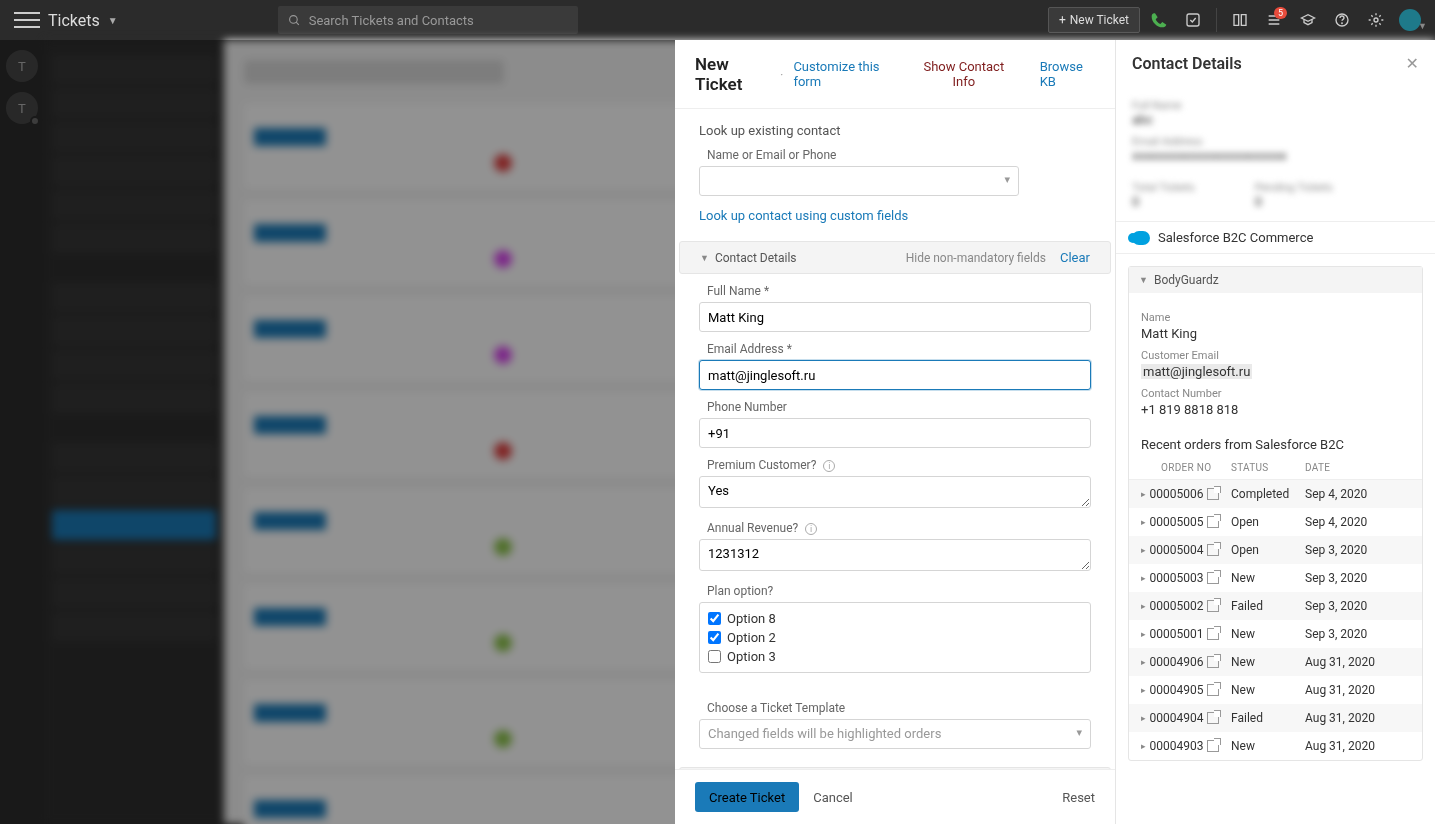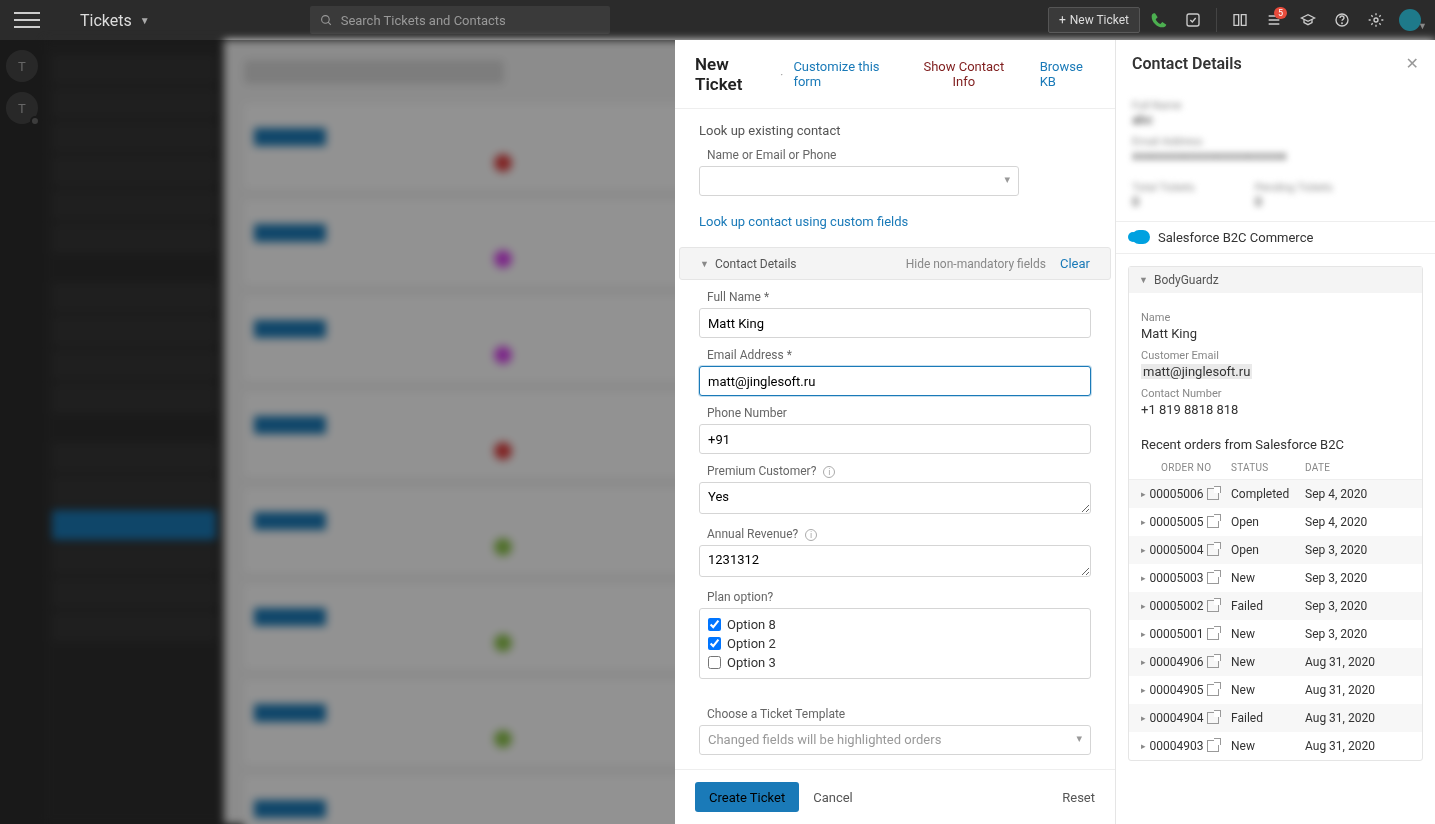--- a/index.html
+++ b/index.html
@@ -2,21 +2,21 @@
 <html><head>
 <meta charset="utf-8">
 <style>
   * { box-sizing: border-box; margin: 0; padding: 0; font-family: -apple-system, BlinkMacSystemFont, "Segoe UI", Roboto, Helvetica, Arial, sans-serif; }
   body { background: #2b2b2b; width: 1435px; height: 824px; overflow: hidden; position: relative; }
 
   
   .topbar { height: 40px; background: #2b2b2b; display: flex; align-items: center; color: #ddd; padding: 0 10px; font-size: 14px; }
   .topbar .menu-icon { width: 26px; height: 16px; margin: 0 8px 0 4px; display:flex; flex-direction:column; justify-content:space-between;}
   .topbar .menu-icon span{height:2px;background:#ccc; width:100%;}
-  .topbar .title { font-size: 16px; font-weight: 400; margin-right: 4px; margin-left: 32px;}
+  .topbar .title { font-size: 16px; font-weight: 400; margin-right: 4px;}
   .topbar .caret { font-size: 10px; color:#aaa; margin-left:4px;}
   .search-wrap { margin-left: 160px; display:flex; align-items:center; background:#3a3a3a; width: 300px; height:28px; border-radius:2px; padding:0 10px; color:#999; font-size:13px;}
   .search-wrap svg{margin-right:8px;}
   .topbar .right { margin-left:auto; display:flex; align-items:center; gap:4px;}
   .new-ticket-btn { background:#3a3a3a; border:1px solid #555; color:#ddd; height:26px; padding:0 10px; font-size:12px; border-radius:2px; display:flex;align-items:center; gap:4px;}
   .icon-btn { width:30px; height:30px; display:flex; align-items:center; justify-content:center; color:#ccc; position:relative;}
   .icon-btn.green{color:#4caf50;}
   .divider-v{width:1px; height:24px; background:#444; margin:0 4px;}
   .badge{position:absolute; top:2px; right:2px; background:#e74c3c; color:#fff; font-size:9px; border-radius:8px; padding:0 4px; line-height:12px;}
   .avatar-sm{width:22px;height:22px;border-radius:50%;background:#1e7a8a;}
@@ -73,21 +73,21 @@
 
   
   .panel-contact{position:absolute; top:40px; bottom:0; right:0; width:320px; background:#fff; border-left:1px solid #e5e5e5; font-size:13px; color:#333; overflow-y:auto;}
   .pc-header{padding:14px 16px; display:flex; align-items:center;}
   .pc-header h2{font-size:16px; font-weight:600;}
   .close-x{margin-left:auto; color:#999; font-size:16px; cursor:pointer;}
   .pc-blur{padding:4px 16px 12px; filter:blur(3px);}
   .pc-blur .lbl{font-size:11px;color:#888;margin-top:8px;}
   .pc-blur .val{font-size:13px;color:#333;}
   .pc-blur .two{display:flex;gap:60px;margin-top:10px;}
-  .sf-row{display:flex; align-items:flex-start; gap:8px; padding:8px 16px; border-top:1px solid #eee; border-bottom:1px solid #eee;}
+  .sf-row{display:flex; align-items:center; gap:8px; padding:8px 16px; border-top:1px solid #eee; border-bottom:1px solid #eee;}
   .sf-cloud{width:18px;height:14px;background:#00a1e0;border-radius:7px;position:relative;}
   .sf-cloud::before{content:"";position:absolute;width:10px;height:10px;background:#00a1e0;border-radius:50%;left:-4px;top:2px;}
   .widget{margin:12px; border:1px solid #e5e5e5; border-radius:3px;}
   .widget-head{background:#f4f4f4; padding:6px 10px; font-size:12px; color:#555; display:flex; align-items:center; gap:6px;}
   .widget-body{padding:10px 12px;}
   .wb-lbl{font-size:11px; color:#888; margin-top:8px;}
   .wb-val{font-size:13px; color:#333; margin-top:2px;}
   .wb-val.hl{background:#eaeaea; display:inline-block; padding:0 2px;}
   .orders-title{font-size:13px; font-weight:400; padding:10px 12px 4px;}
   .orders-head{display:grid; grid-template-columns: 86px 70px 90px; gap:4px; font-size:10px; color:#888; padding:6px 12px; text-transform:uppercase; letter-spacing:.3px; border-bottom:1px solid #eee;}
@@ -246,21 +246,21 @@
     <span class="link">Customize this form</span>
     <span class="sp"></span>
     <span class="link light">Show Contact Info</span>
     <span style="width:10px;"></span>
     <span class="link">Browse KB</span>
   </div>
   <div class="pt-body">
     <h3>Look up existing contact</h3>
     <div class="field-label">Name or Email or Phone</div>
     <div class="select-like"></div>
-    <div style="margin-top:18px;"><span class="link">Look up contact using custom fields</span></div>
+    <div style="margin-top:12px;"><span class="link">Look up contact using custom fields</span></div>
 
     <div class="section">
       <span class="tri">▼</span>
       <span>Contact Details</span>
       <span class="sp2">Hide non-mandatory fields</span>
       <span class="link" style="margin-left:8px;">Clear</span>
     </div>
 
     <div class="field-label">Full Name *</div>
     <input class="input" value="Matt King" style="">

